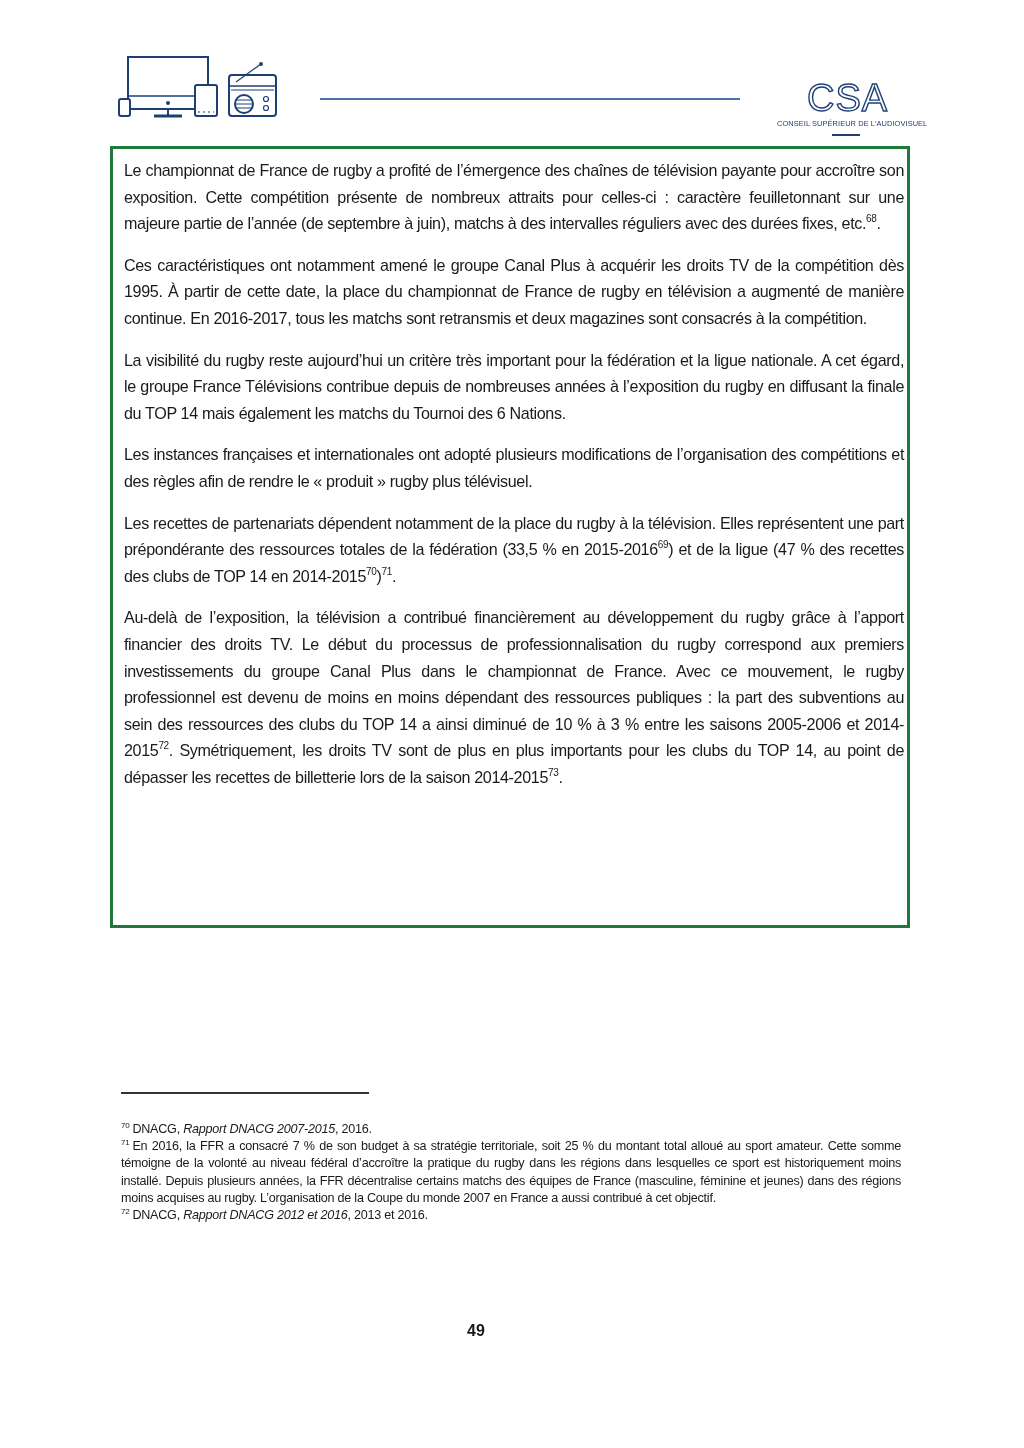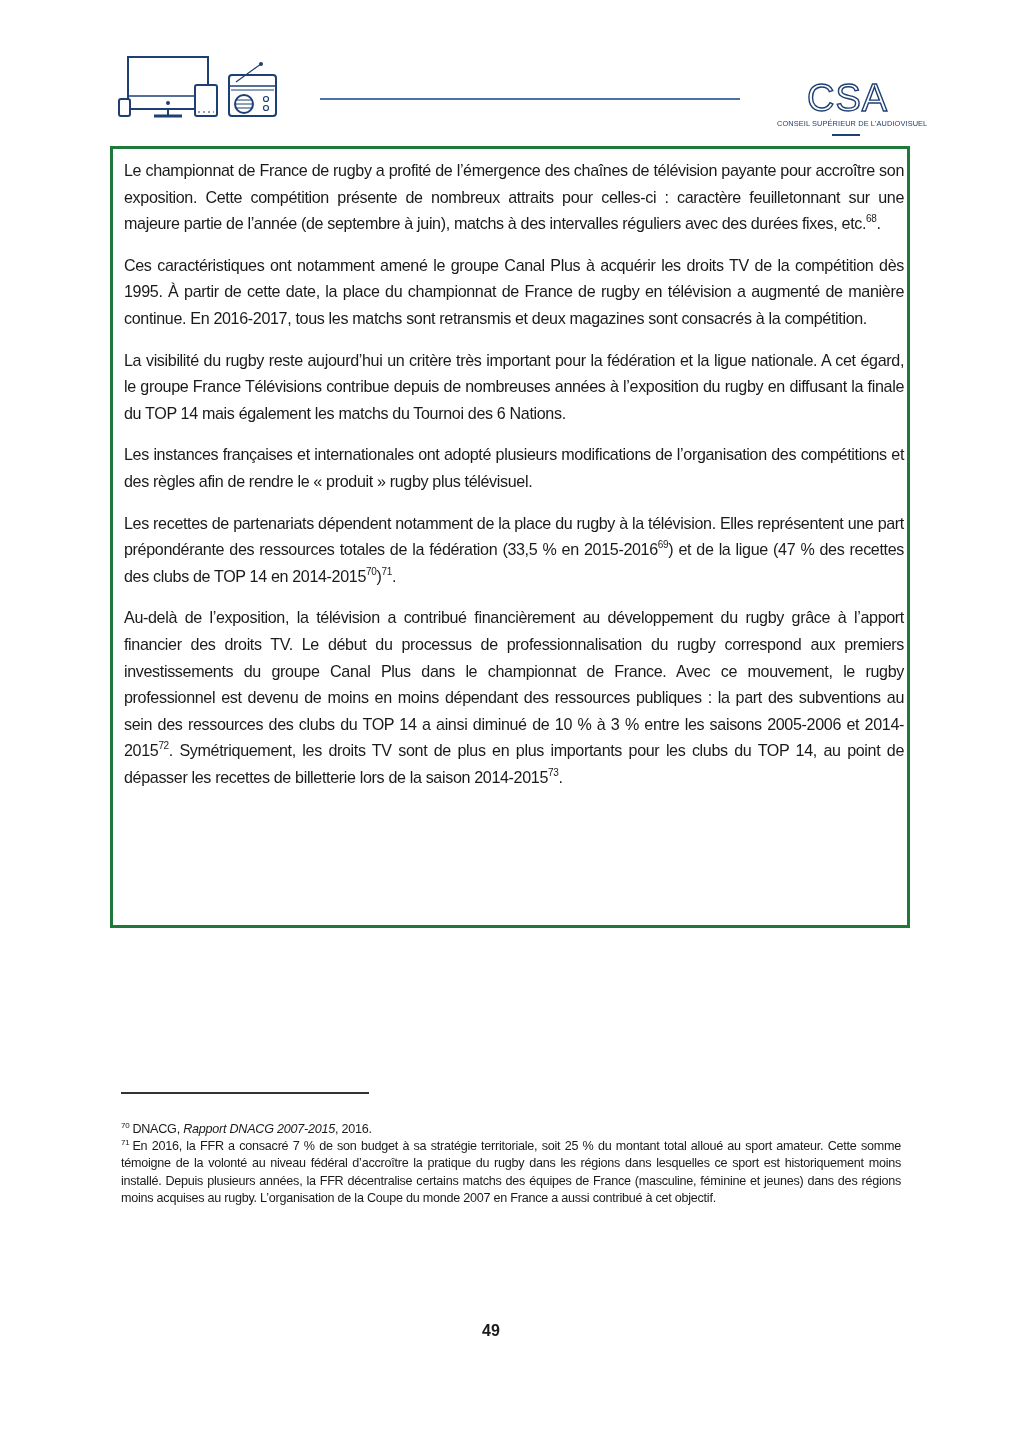--- a/index.html
+++ b/index.html
@@ -22,21 +22,21 @@
   .para { margin: 4px 0 15px 0; font-size: 16.1px; line-height: 26.6px; text-align: justify;
           font-family: "Liberation Sans Narrow", "Liberation Sans", sans-serif; letter-spacing: -0.35px; word-spacing: 0px; }
   sup { font-size: 10px; line-height: 0; vertical-align: 7px; }
 
   .fn-rule { position: absolute; left: 121px; top: 1092px; width: 248px; height: 1.5px; background: #333; }
   .footnotes { position: absolute; left: 121px; top: 1121px; width: 780px; }
   .fn { font-size: 12.6px; line-height: 17.2px; text-align: justify; margin: 0; letter-spacing: -0.25px; }
   .fn sup { font-size: 8px; vertical-align: 5px; margin-right: 3px; }
   .fn i { font-style: italic; }
   .page-number { position: absolute; left: 0; width: 952px; top: 1322px; text-align: center;
-                 font-size: 16px; font-weight: bold; padding-left: 15px; }
+                 font-size: 16px; font-weight: bold; }
 </style>
 </head>
 <body>
 
 <div class="header">
   <svg class="devices-logo" viewBox="0 0 175 70" fill="none" stroke="#1d3f73" stroke-width="2">
 
     <rect x="10" y="5" width="80" height="52"></rect>
     <line x1="10" y1="44" x2="90" y2="44" stroke-width="1.5"></line>
     <circle cx="50" cy="51" r="1" fill="#1d3f73"></circle>
@@ -77,15 +77,16 @@
     <p class="para"><span>Les recettes de partenariats dépendent notamment de la place du rugby à la télévision. Elles représentent une part prépondérante des ressources totales de la fédération (33,5 % en 2015-2016</span><sup>69</sup><span>) et de la ligue (47 % des recettes des clubs de TOP 14 en 2014-2015</span><sup>70</sup><span>)</span><sup>71</sup><span>.</span></p>
     <p class="para"><span>Au-delà de l’exposition, la télévision a contribué financièrement au développement du rugby grâce à l’apport financier des droits TV. Le début du processus de professionnalisation du rugby correspond aux premiers investissements du groupe Canal Plus dans le championnat de France. Avec ce mouvement, le rugby professionnel est devenu de moins en moins dépendant des ressources publiques : la part des subventions au sein des ressources des clubs du TOP 14 a ainsi diminué de 10 % à 3 % entre les saisons 2005-2006 et 2014-2015</span><sup>72</sup><span>. Symétriquement, les droits TV sont de plus en plus importants pour les clubs du TOP 14, au point de dépasser les recettes de billetterie lors de la saison 2014-2015</span><sup>73</sup><span>.</span></p>
   </div>
 </div>
 
 <div class="fn-rule"></div>
 
 <div class="footnotes">
   <p class="fn"><sup>70</sup><span>DNACG, </span><i>Rapport DNACG 2007-2015</i><span>, 2016.</span></p>
   <p class="fn"><sup>71</sup><span>En 2016, la FFR a consacré 7 % de son budget à sa stratégie territoriale, soit 25 % du montant total alloué au sport amateur. Cette somme témoigne de la volonté au niveau fédéral d’accroître la pratique du rugby dans les régions dans lesquelles ce sport est historiquement moins installé. Depuis plusieurs années, la FFR décentralise certains matchs des équipes de France (masculine, féminine et jeunes) dans des régions moins acquises au rugby. L’organisation de la Coupe du monde 2007 en France a aussi contribué à cet objectif.</span></p>
+  <p class="fn"><sup>72</sup><span>DNACG, </span><i>Rapport DNACG 2012 et 2016</i><span>, 2013 et 2016.</span></p>
 </div>
 
 <div class="page-number">49</div>
 
 </body></html>

